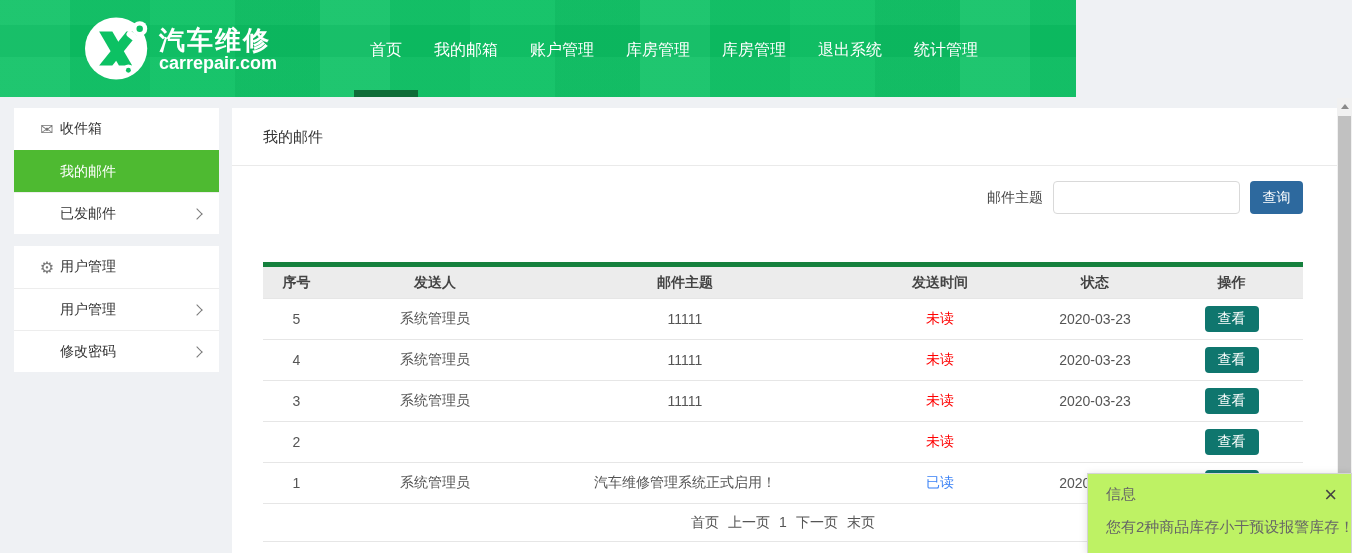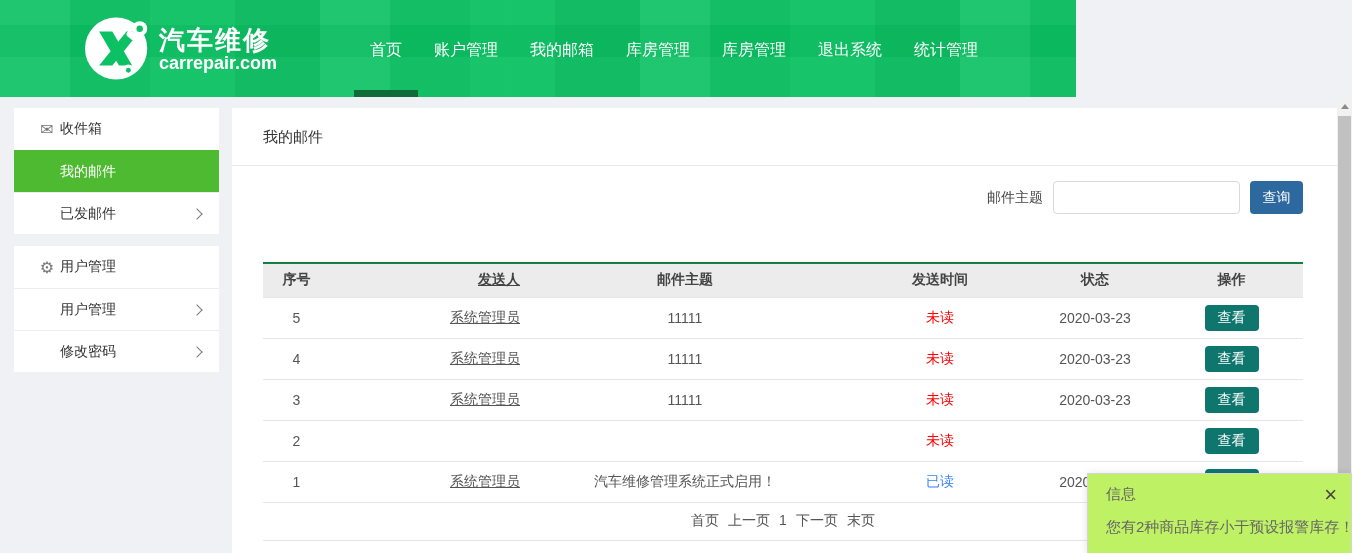--- a/index.html
+++ b/index.html
@@ -50,22 +50,22 @@
   .search-btn { margin-left:10px; width:53px; height:33px; background:#2d699e; color:#fff;
     border:none; border-radius:4px; font-size:14px; cursor:pointer; }
 
   
   table.mail { position:absolute; left:31px; top:154px; width:1040px; border-collapse:collapse;
     font-size:14px; color:#555; }
   table.mail thead tr { background:#ececec; height:34px; }
   table.mail th { font-weight:bold; color:#444; }
   table.mail tbody tr { height:41px; }
   table.mail td, table.mail th { text-align:center; border-top:1px solid #e6e6e6; }
-  table.mail thead th { border-top:2px solid #15803d; }
-  table.mail .c-sender, table.mail th.h-sender { text-align:right; padding-left:20px;text-decoration:underline; }
+  table.mail thead th { border-top:5px solid #15803d; }
+  table.mail .c-sender, table.mail th.h-sender { text-align:center; padding-left:20px; }
   table.mail tfoot td { height:38px; border-top:1px solid #e6e6e6; border-bottom:1px solid #e6e6e6; }
   .st-unread { color:#ff0000; }
   .st-read   { color:#3b82f6; }
   .view-btn { background:#0f766e; border:none; border-radius:4px; color:#fff;
     font-size:14px; padding:4px 13px; cursor:pointer; }
   .pager { display:inline-flex; gap:9px; color:#555; }
   .pager span { cursor:pointer; }
 
   
   .scrollbar { position:absolute; right:0; top:98px; width:15px; height:455px;
@@ -104,22 +104,22 @@
       <circle cx="46" cy="58" r="2.6" fill="#0cc163"></circle>
     </svg>
     <div class="brand-text">
       <div class="brand-title">汽车维修</div>
       <div class="brand-domain">carrepair.com</div>
     </div>
   </div>
 
   <div class="nav">
     <div class="nav-item active">首页</div>
+    <div class="nav-item">我的邮箱</div>
     <div class="nav-item">账户管理</div>
-    <div class="nav-item">我的邮箱</div>
     <div class="nav-item">库房管理</div>
     <div class="nav-item">库房管理</div>
     <div class="nav-item">退出系统</div>
     <div class="nav-item">统计管理</div>
   </div>
 </div>
 
 <div class="sidebar-card card-1">
   <div class="side-item parent">
     <span class="icon">✉</span>

